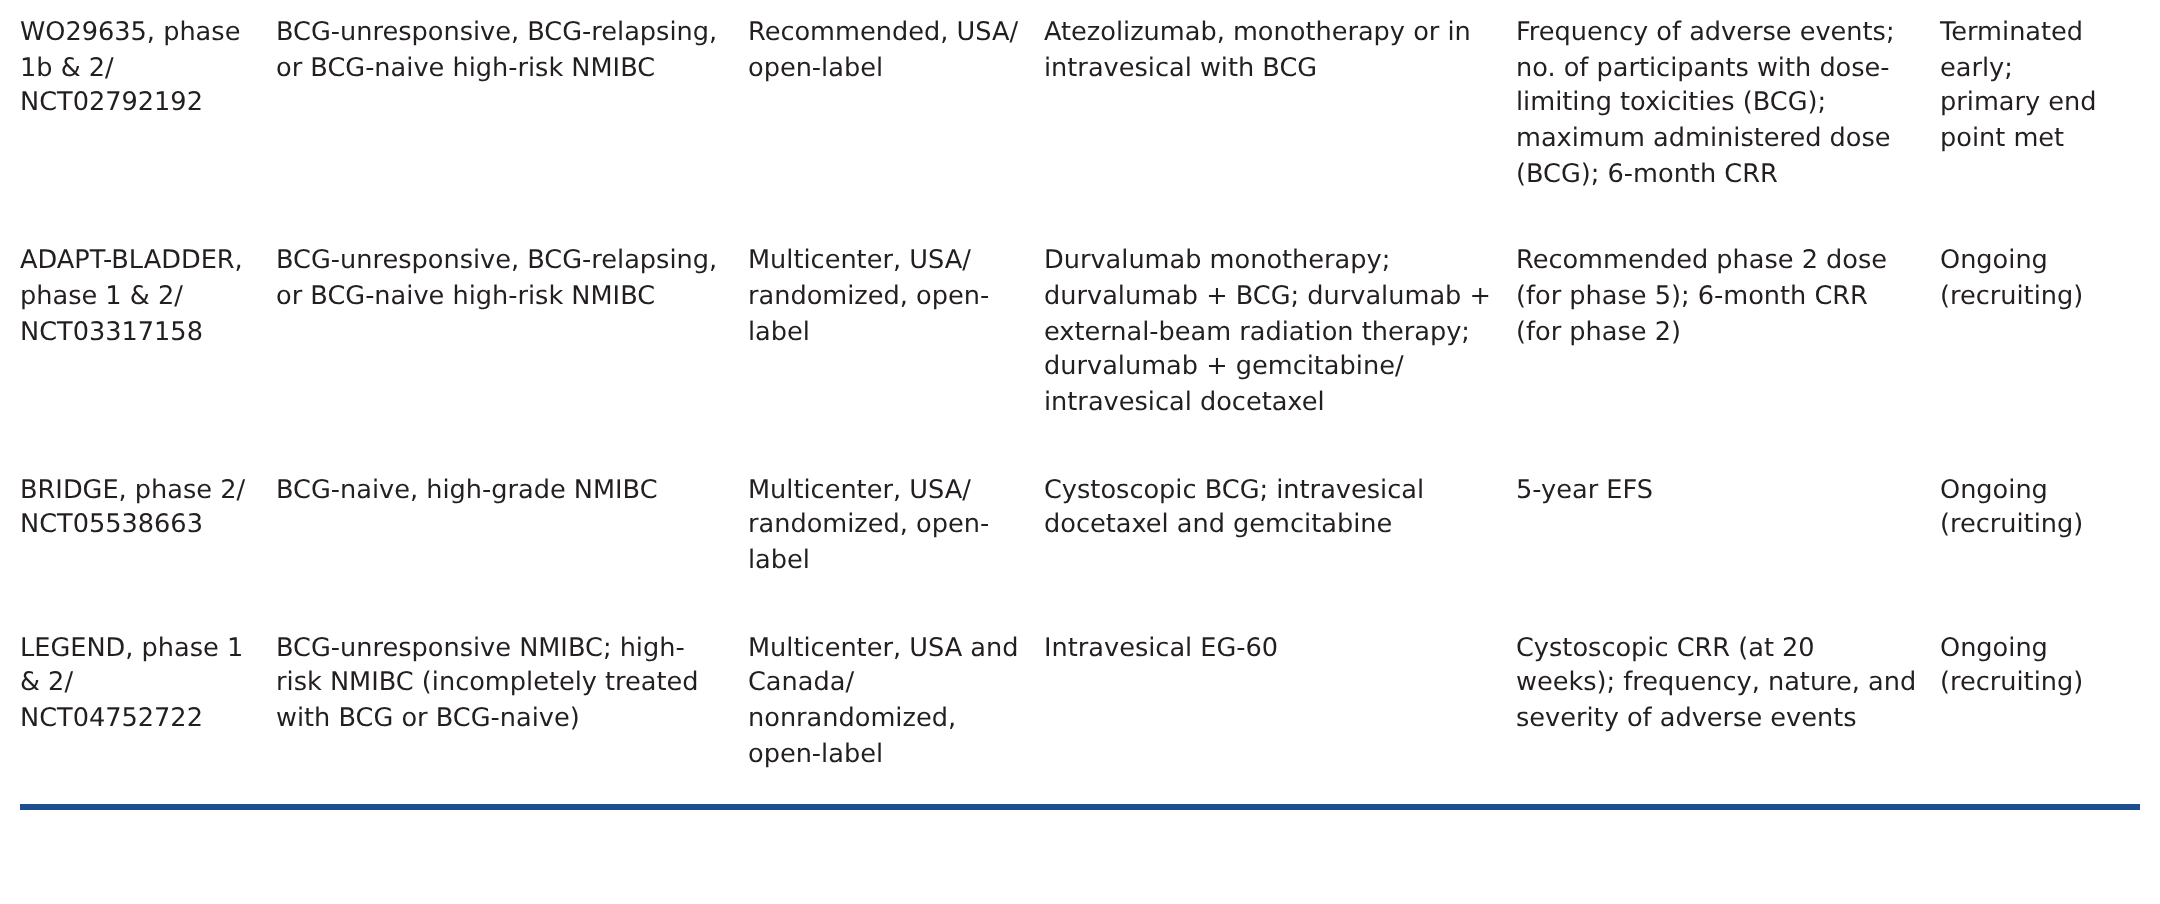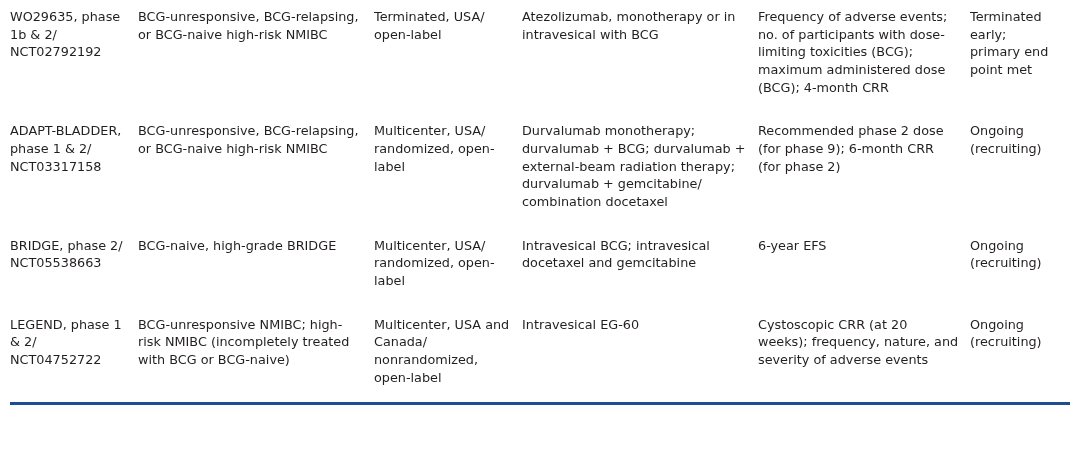--- a/index.html
+++ b/index.html
@@ -63,55 +63,55 @@
         <col class="c1">
         <col class="c2">
         <col class="c3">
         <col class="c4">
         <col class="c5">
     </colgroup>
     <tbody>
       <tr class="row-first">
         <td>WO29635, phase 1b &amp; 2/ NCT02792192</td>
         <td>BCG-unresponsive, BCG-relapsing, or BCG-naive high-risk NMIBC</td>
-        <td>Terminated, USA/ open-label</td>
+        <td>Recommended, USA/ open-label</td>
         <td>Atezolizumab, monotherapy or in intravesical with BCG</td>
-        <td>Frequency of adverse events; no. of participants with dose-limiting toxicities (BCG); maximum administered dose (BCG); 4-month CRR</td>
+        <td>Frequency of adverse events; no. of participants with dose-limiting toxicities (BCG); maximum administered dose (BCG); 6-month CRR</td>
         <td>Terminated early; primary end point met</td>
       </tr>
       <tr class="spacer-row">
         <td></td>
           <td></td>
           <td></td>
           <td></td>
           <td></td>
           <td></td>
       </tr>
       <tr>
         <td>ADAPT-BLADDER, phase 1 &amp; 2/ NCT03317158</td>
         <td>BCG-unresponsive, BCG-relapsing, or BCG-naive high-risk NMIBC</td>
         <td>Multicenter, USA/ randomized, open-label</td>
-        <td>Durvalumab monotherapy; durvalumab + BCG; durvalumab + external-beam radiation therapy; durvalumab + gemcitabine/ combination docetaxel</td>
-        <td>Recommended phase 2 dose (for phase 9); 6-month CRR (for phase 2)</td>
+        <td>Durvalumab monotherapy; durvalumab + BCG; durvalumab + external-beam radiation therapy; durvalumab + gemcitabine/ intravesical docetaxel</td>
+        <td>Recommended phase 2 dose (for phase 5); 6-month CRR (for phase 2)</td>
         <td>Ongoing (recruiting)</td>
       </tr>
       <tr class="spacer-row">
         <td></td>
           <td></td>
           <td></td>
           <td></td>
           <td></td>
           <td></td>
       </tr>
       <tr>
         <td>BRIDGE, phase 2/ NCT05538663</td>
-        <td>BCG-naive, high-grade BRIDGE</td>
+        <td>BCG-naive, high-grade NMIBC</td>
         <td>Multicenter, USA/ randomized, open-label</td>
-        <td>Intravesical BCG; intravesical docetaxel and gemcitabine</td>
-        <td>6-year EFS</td>
+        <td>Cystoscopic BCG; intravesical docetaxel and gemcitabine</td>
+        <td>5-year EFS</td>
         <td>Ongoing (recruiting)</td>
       </tr>
       <tr class="spacer-row">
         <td></td>
           <td></td>
           <td></td>
           <td></td>
           <td></td>
           <td></td>
       </tr>

